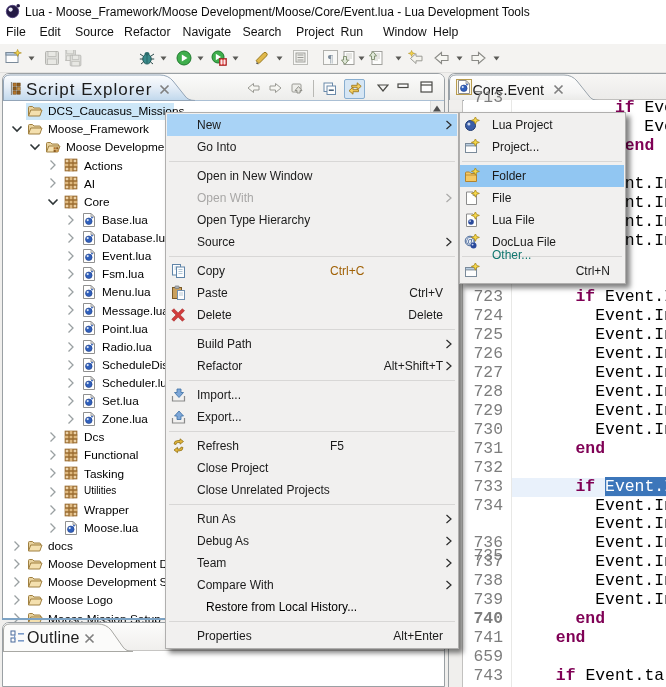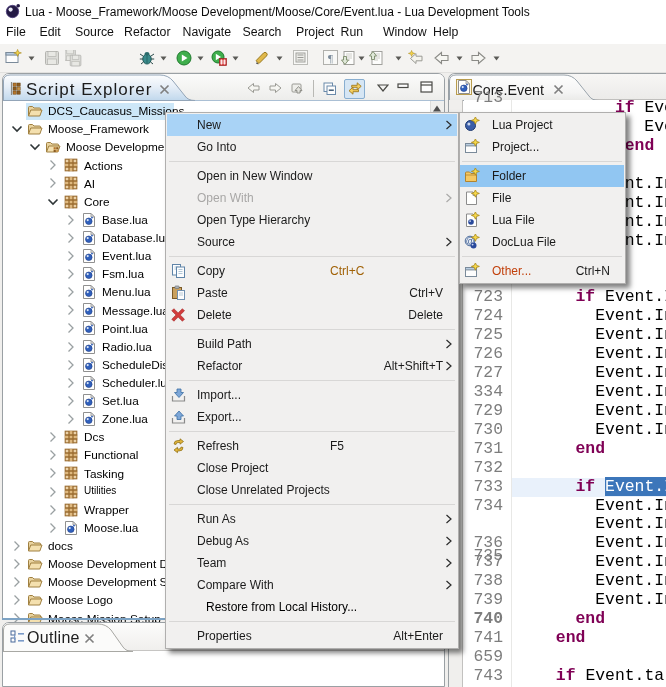--- a/index.html
+++ b/index.html
@@ -532,21 +532,21 @@
 <div class="ln" style="left:463px;top:288.30px;width:40px;">723</div>
 <div class="code" style="left:516.5px;top:288.30px">      <span class="kw">if</span> Event.IniObjectCategory then</div>
 <div class="ln" style="left:463px;top:307.23px;width:40px;">724</div>
 <div class="code" style="left:516.5px;top:307.23px">        Event.IniDCSUnit = Event.initiator</div>
 <div class="ln" style="left:463px;top:326.16px;width:40px;">725</div>
 <div class="code" style="left:516.5px;top:326.16px">        Event.IniDCSUnitName = Event.IniDCSUnit:getName()</div>
 <div class="ln" style="left:463px;top:345.09px;width:40px;">726</div>
 <div class="code" style="left:516.5px;top:345.09px">        Event.IniUnitName = Event.IniDCSUnitName</div>
 <div class="ln" style="left:463px;top:364.02px;width:40px;">727</div>
 <div class="code" style="left:516.5px;top:364.02px">        Event.IniUnit = UNIT:FindByName( Event.IniDCSUnitName )</div>
-<div class="ln" style="left:463px;top:382.95px;width:40px;">334</div>
+<div class="ln" style="left:463px;top:382.95px;width:40px;">728</div>
 <div class="code" style="left:516.5px;top:382.95px">        Event.IniDCSGroup = Event.IniDCSUnit:getGroup()</div>
 <div class="ln" style="left:463px;top:401.88px;width:40px;">729</div>
 <div class="code" style="left:516.5px;top:401.88px">        Event.IniDCSGroupName = Event.IniDCSGroup:getName()</div>
 <div class="ln" style="left:463px;top:420.81px;width:40px;">730</div>
 <div class="code" style="left:516.5px;top:420.81px">        Event.IniGroupName = Event.IniDCSGroupName</div>
 <div class="ln" style="left:463px;top:439.74px;width:40px;">731</div>
 <div class="code" style="left:516.5px;top:439.74px">      <span class="kw">end</span></div>
 <div class="ln" style="left:463px;top:458.67px;width:40px;">732</div>
 <div class="ln" style="left:463px;top:477.60px;width:40px;">733</div>
 <div class="code" style="left:516.5px;top:477.60px">      <span class="kw">if</span> <span style="background:#3c76ba;color:#fff">Event.IniDCSUnit</span> then</div>
@@ -701,18 +701,18 @@
   </svg>
 <div class="mi t" style="left:492px;top:231.0px;color:#1b1b1b">DocLua File</div>
 <svg style="position:absolute;left:464px;top:234.0px" width="16" height="16" viewBox="0 0 16 16">
     <circle cx="6" cy="7" r="4.8" fill="#e8eef6" stroke="#4a6a9a"></circle>
     <text x="6" y="9.8" font-size="8.5" text-anchor="middle" fill="#3a5a90" font-family="Liberation Sans">@</text>
     <circle cx="9.5" cy="11.5" r="3" fill="#2a4a9c"></circle>
     <circle cx="8.6" cy="10.6" r="0.9" fill="#cdd9ee"></circle>
     <path d="M11.4 -0.2 L12.6 2.4 L15.4 3.4 L12.6 4.4 L11.4 7.2 L10.2 4.4 L7.4 3.4 L10.2 2.4 Z" fill="#f6d848" stroke="#a9881a" stroke-width="0.8"></path>
   </svg>
 <div style="left:462px;top:256.0px;width:160px;height:1px;background:#d8d7d6"></div>
-<div class="mi t" style="left:492px;top:260.0px;color:#c2410c">Other...</div>
+<div class="mi t" style="left:492px;top:244px;color:#0f766e">Other...</div>
 <svg style="position:absolute;left:464px;top:263.0px" width="16" height="16" viewBox="0 0 16 16">
     <rect x="1.5" y="4.5" width="11" height="9" fill="#fdfdfd" stroke="#7a8a9a"></rect>
     <rect x="1.5" y="4.5" width="11" height="2.4" fill="#b8cce0" stroke="#7a8a9a"></rect>
     <path d="M11.4 -0.2 L12.6 2.4 L15.4 3.4 L12.6 4.4 L11.4 7.2 L10.2 4.4 L7.4 3.4 L10.2 2.4 Z" fill="#f6d848" stroke="#a9881a" stroke-width="0.8"></path>
   </svg>
 <div class="mi" style="left:520px;top:260.0px;width:90px;text-align:right;color:#1b1b1b">Ctrl+N</div>
 </body></html>

